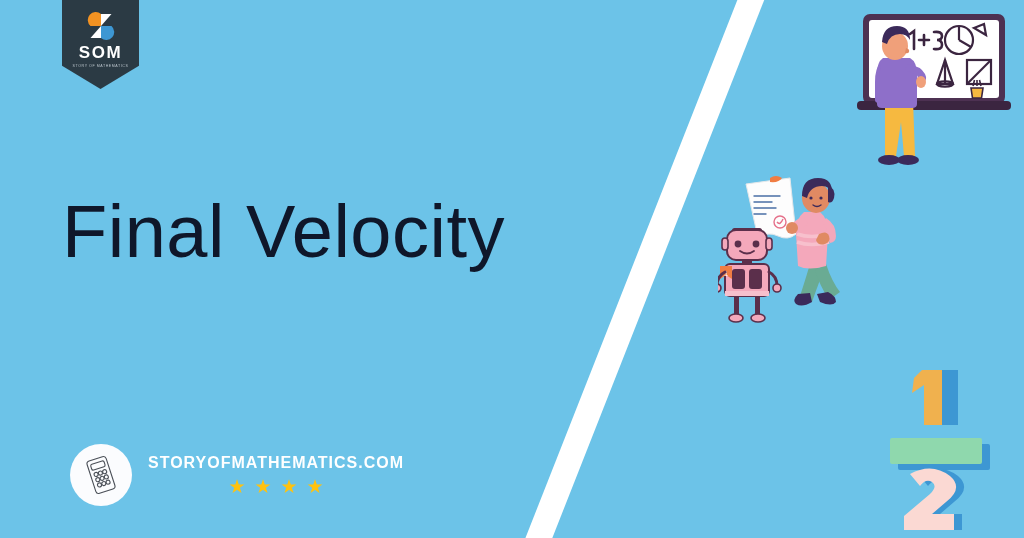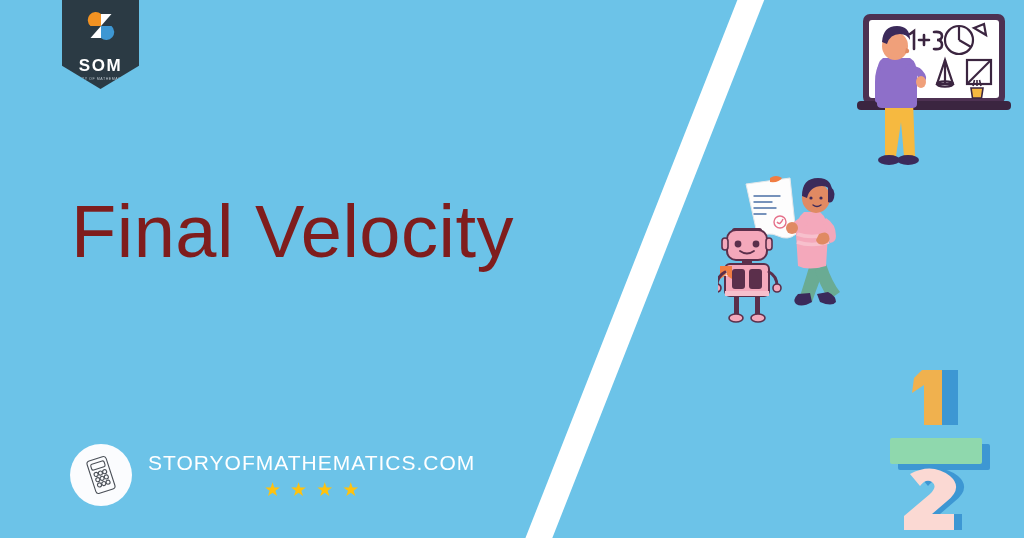--- a/index.html
+++ b/index.html
@@ -46,42 +46,41 @@
     margin-top: 11px;
     width: 30px;
     height: 30px;
   }
   .logo-som {
     color: #ffffff;
     font-size: 17px;
     font-weight: bold;
     letter-spacing: 1.6px;
     line-height: 1;
-    margin-top: 16px;
+    margin-top: 3px;
   }
   .logo-tagline {
     color: #b9c3ca;
     font-size: 3.6px;
     letter-spacing: 0.55px;
     margin-top: 3px;
     transform: scale(1.0);
   }
 
   
   .headline {
     position: absolute;
     left: 62px;
     top: 137px;
     width: 500px;
-    color: #7f1d1d;
+    color: #0f172a;
     font-size: 74px;
     line-height: 1.22;
     font-weight: 300;
     letter-spacing: 0.5px;
-    margin-left: 9px;
   }
 
   
   .brand-row {
     position: absolute;
     left: 70px;
     top: 444px;
     display: flex;
     align-items: center;
   }
@@ -96,23 +95,23 @@
     flex: 0 0 auto;
   }
   .brand-text-col {
     margin-left: 16px;
     display: flex;
     flex-direction: column;
     align-items: center;
   }
   .brand-url {
     color: #ffffff;
-    font-size: 21px;
+    font-size: 16px;
     letter-spacing: 1.0px;
-    font-weight: 400;
+    font-weight: 700;
     white-space: nowrap;
   }
   .stars {
     margin-top: 5px;
     display: flex;
     gap: 9px;
   }
   .star {
     color: #ffc20e;
     font-size: 19px;

